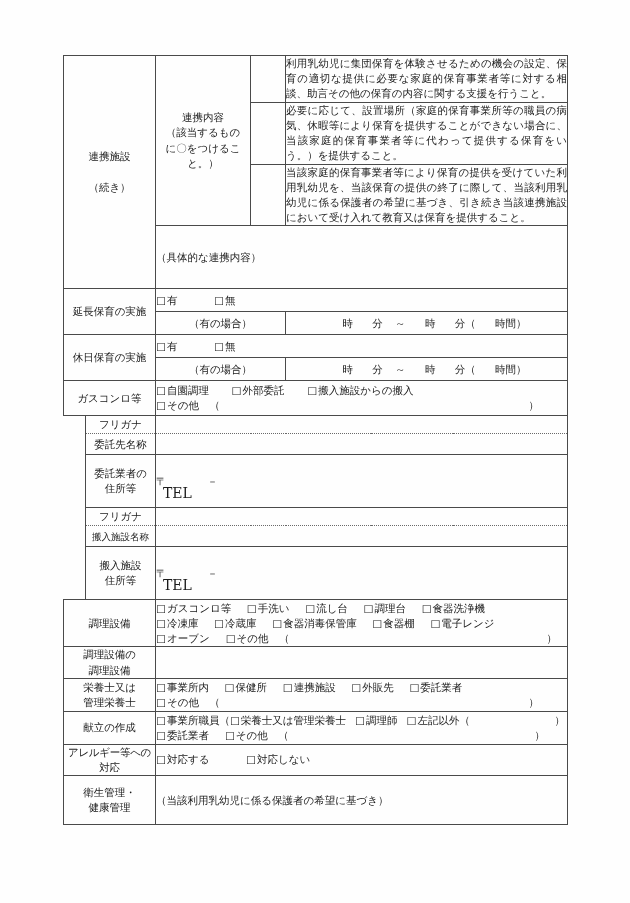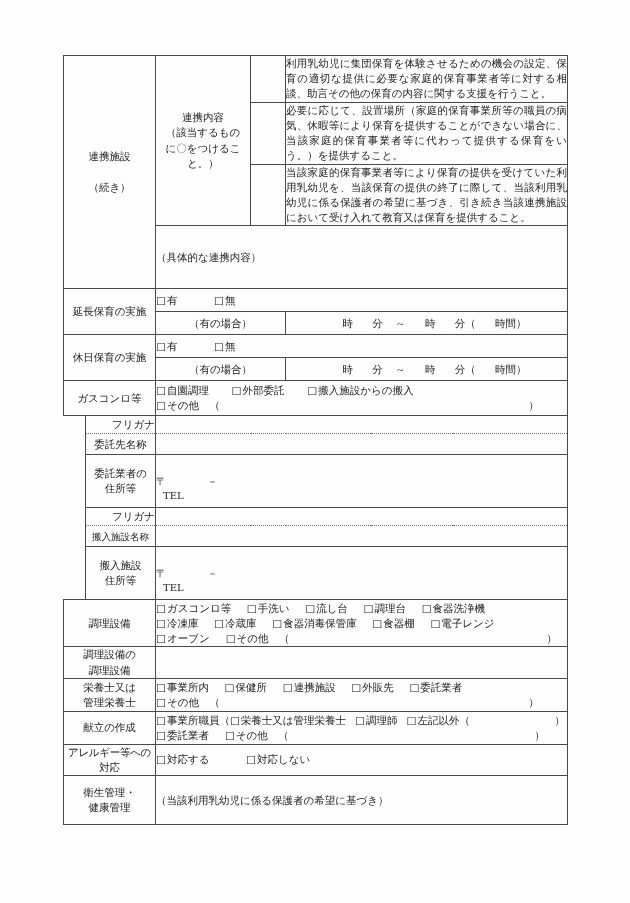--- a/index.html
+++ b/index.html
@@ -63,35 +63,35 @@
     padding: 4px 6px 4px 7px;
     font-size: 9.2px;
     line-height: 1.42;
     text-align: justify;
     text-justify: inter-ideograph;
   }
   .center {
     text-align: center;
   }
   .nowrap { white-space: nowrap; }
-  .dotted-bottom { border-bottom: 1px dotted #6a6a6a !important; text-align: right; }
+  .dotted-bottom { border-bottom: 1px dotted #6a6a6a !important; }
   .no-top { border-top: none !important; }
   .blank-strip { border: none !important; }
   .addr-cell {
     padding: 3px 5px 3px 7px;
     font-size: 10.5px;
     height: 52px;
     vertical-align: top;
     position: relative;
   }
   .zip-line { font-size: 10.5px; letter-spacing: 0; }
   .zip-dash { display: inline-block; width: 34px; }
   .tel-line {
     font-family: "DejaVu Serif", "Liberation Serif", serif;
-    font-size: 10px;
+    font-size: 14px;
     position: absolute;
     bottom: 4px;
     left: 7px;
   }
   .chk { margin-right: 1px; }
   .gap-s { display: inline-block; width: 9px; }
   .gap-m { display: inline-block; width: 16px; }
   .gap-l { display: inline-block; width: 30px; }
   .time-row span { display: inline-block; }
   .note-cell {

